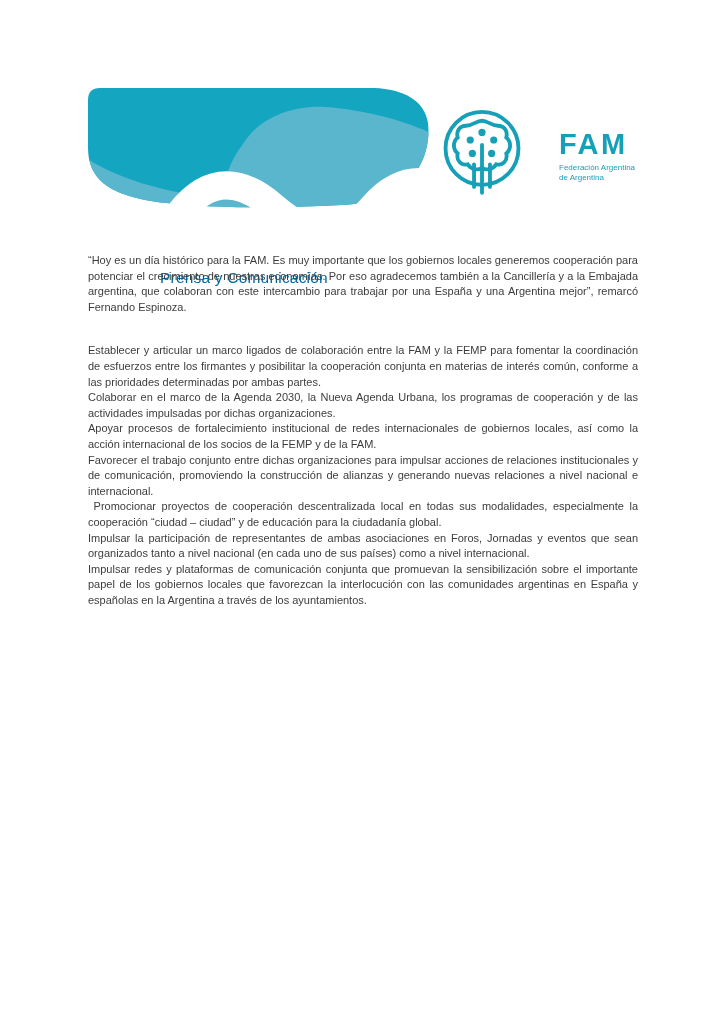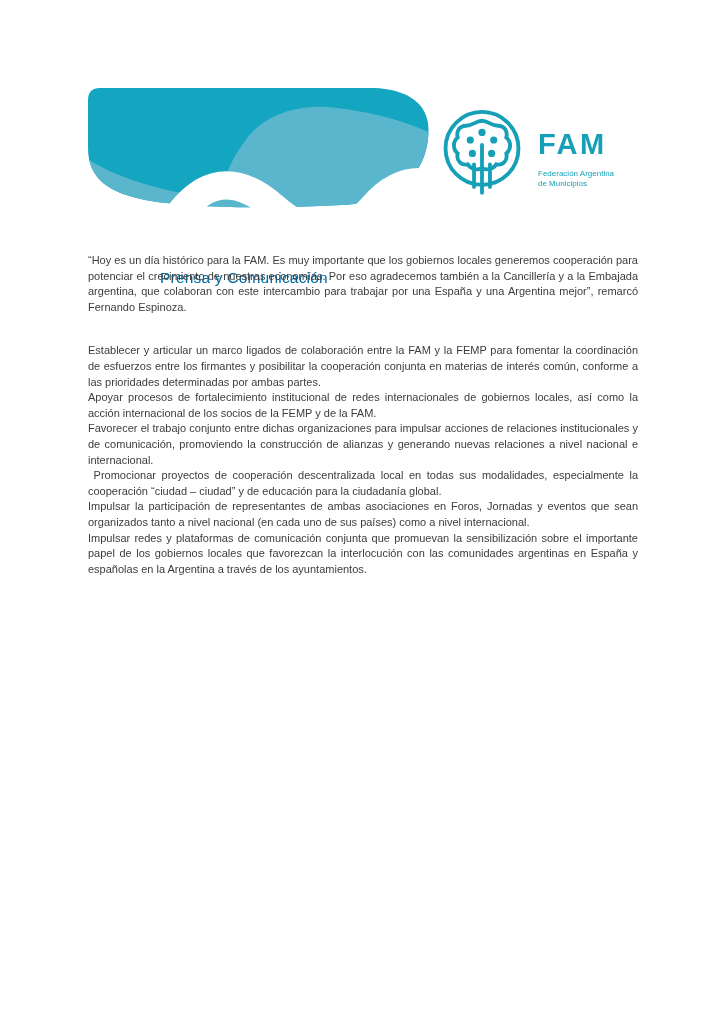--- a/index.html
+++ b/index.html
@@ -20,30 +20,30 @@
     position:absolute;left:72px;top:52px;color:#ffffff;
   }
   .squiggle{display:block;margin-bottom:9px;}
   .banner-label{
     font-size:15.5px;letter-spacing:.2px;color:#0369a1;
     font-weight:400;white-space:nowrap;
   }
   
   .logo{
     position:absolute;left:440px;top:109px;
-    display:flex;flex-direction:row;align-items:flex-start;
+    display:flex;flex-direction:row;align-items:flex-start;gap:21px;
   }
   .logo-mark svg{display:block;}
   .logo-text{margin-left:14px;margin-top:20px;}
   .logo-acronym{
     font-size:29px;font-weight:bold;letter-spacing:2.5px;
     color:#16a0b8;line-height:30px;
   }
   .logo-subtitle{
-    margin-top:10px;font-size:8px;line-height:9.5px;color:#16a0b8;
+    margin-top:4px;font-size:8px;line-height:9.5px;color:#16a0b8;
   }
   
   .content{
     position:absolute;left:88px;top:221px;width:550px;
     font-size:11px;line-height:15.6px;color:#3c3c3c;margin-top:32px;
   }
   .content p{margin:0;text-align:justify;}
   .quote-para{margin:0 0 28px 0 !important;}
   .section-heading{
     font-size:11px;font-weight:400;margin:0 0 18px 0;color:#3c3c3c;
@@ -97,30 +97,31 @@
           <circle cx="64" cy="37" r="4.3"></circle>
           <circle cx="38.5" cy="53" r="4.3"></circle>
           <circle cx="61.5" cy="53" r="4.3"></circle>
         </g>
       </svg>
     </span>
     <div class="logo-text">
       <div class="logo-acronym">FAM</div>
       <div class="logo-subtitle">
         <div>Federación Argentina</div>
-        <div>de Municipios</div>
+        <div>de Argentina</div>
       </div>
     </div>
   </div>
 
   <div class="content">
     <p class="quote-para">“Hoy es un día histórico para la FAM. Es muy importante que los gobiernos locales generemos cooperación para potenciar el crecimiento de nuestras economías. Por eso agradecemos también a la Cancillería y a la Embajada argentina, que colaboran con este intercambio para trabajar por una España y una Argentina mejor”, remarcó Fernando Espinoza.</p>
 
 
     <p>Establecer y articular un marco ligados de colaboración entre la FAM y la FEMP para fomentar la coordinación de esfuerzos entre los firmantes y posibilitar la cooperación conjunta en materias de interés común, conforme a las prioridades determinadas por ambas partes.</p>
+    <p>Colaborar en el marco de la Agenda 2030, la Nueva Agenda Urbana, los programas de cooperación y de las actividades impulsadas por dichas organizaciones.</p>
     <p>Apoyar procesos de fortalecimiento institucional de redes internacionales de gobiernos locales, así como la acción internacional de los socios de la FEMP y de la FAM.</p>
     <p>Favorecer el trabajo conjunto entre dichas organizaciones para impulsar acciones de relaciones institucionales y de comunicación, promoviendo la construcción de alianzas y generando nuevas relaciones a nivel nacional e internacional.</p>
     <p>&nbsp;Promocionar proyectos de cooperación descentralizada local en todas sus modalidades, especialmente la cooperación “ciudad – ciudad” y de educación para la ciudadanía global.</p>
     <p>Impulsar la participación de representantes de ambas asociaciones en Foros, Jornadas y eventos que sean organizados tanto a nivel nacional (en cada uno de sus países) como a nivel internacional.</p>
     <p>Impulsar redes y plataformas de comunicación conjunta que promuevan la sensibilización sobre el importante papel de los gobiernos locales que favorezcan la interlocución con las comunidades argentinas en España y españolas en la Argentina a través de los ayuntamientos.</p>
 
   </div>
 
 </div>
 

